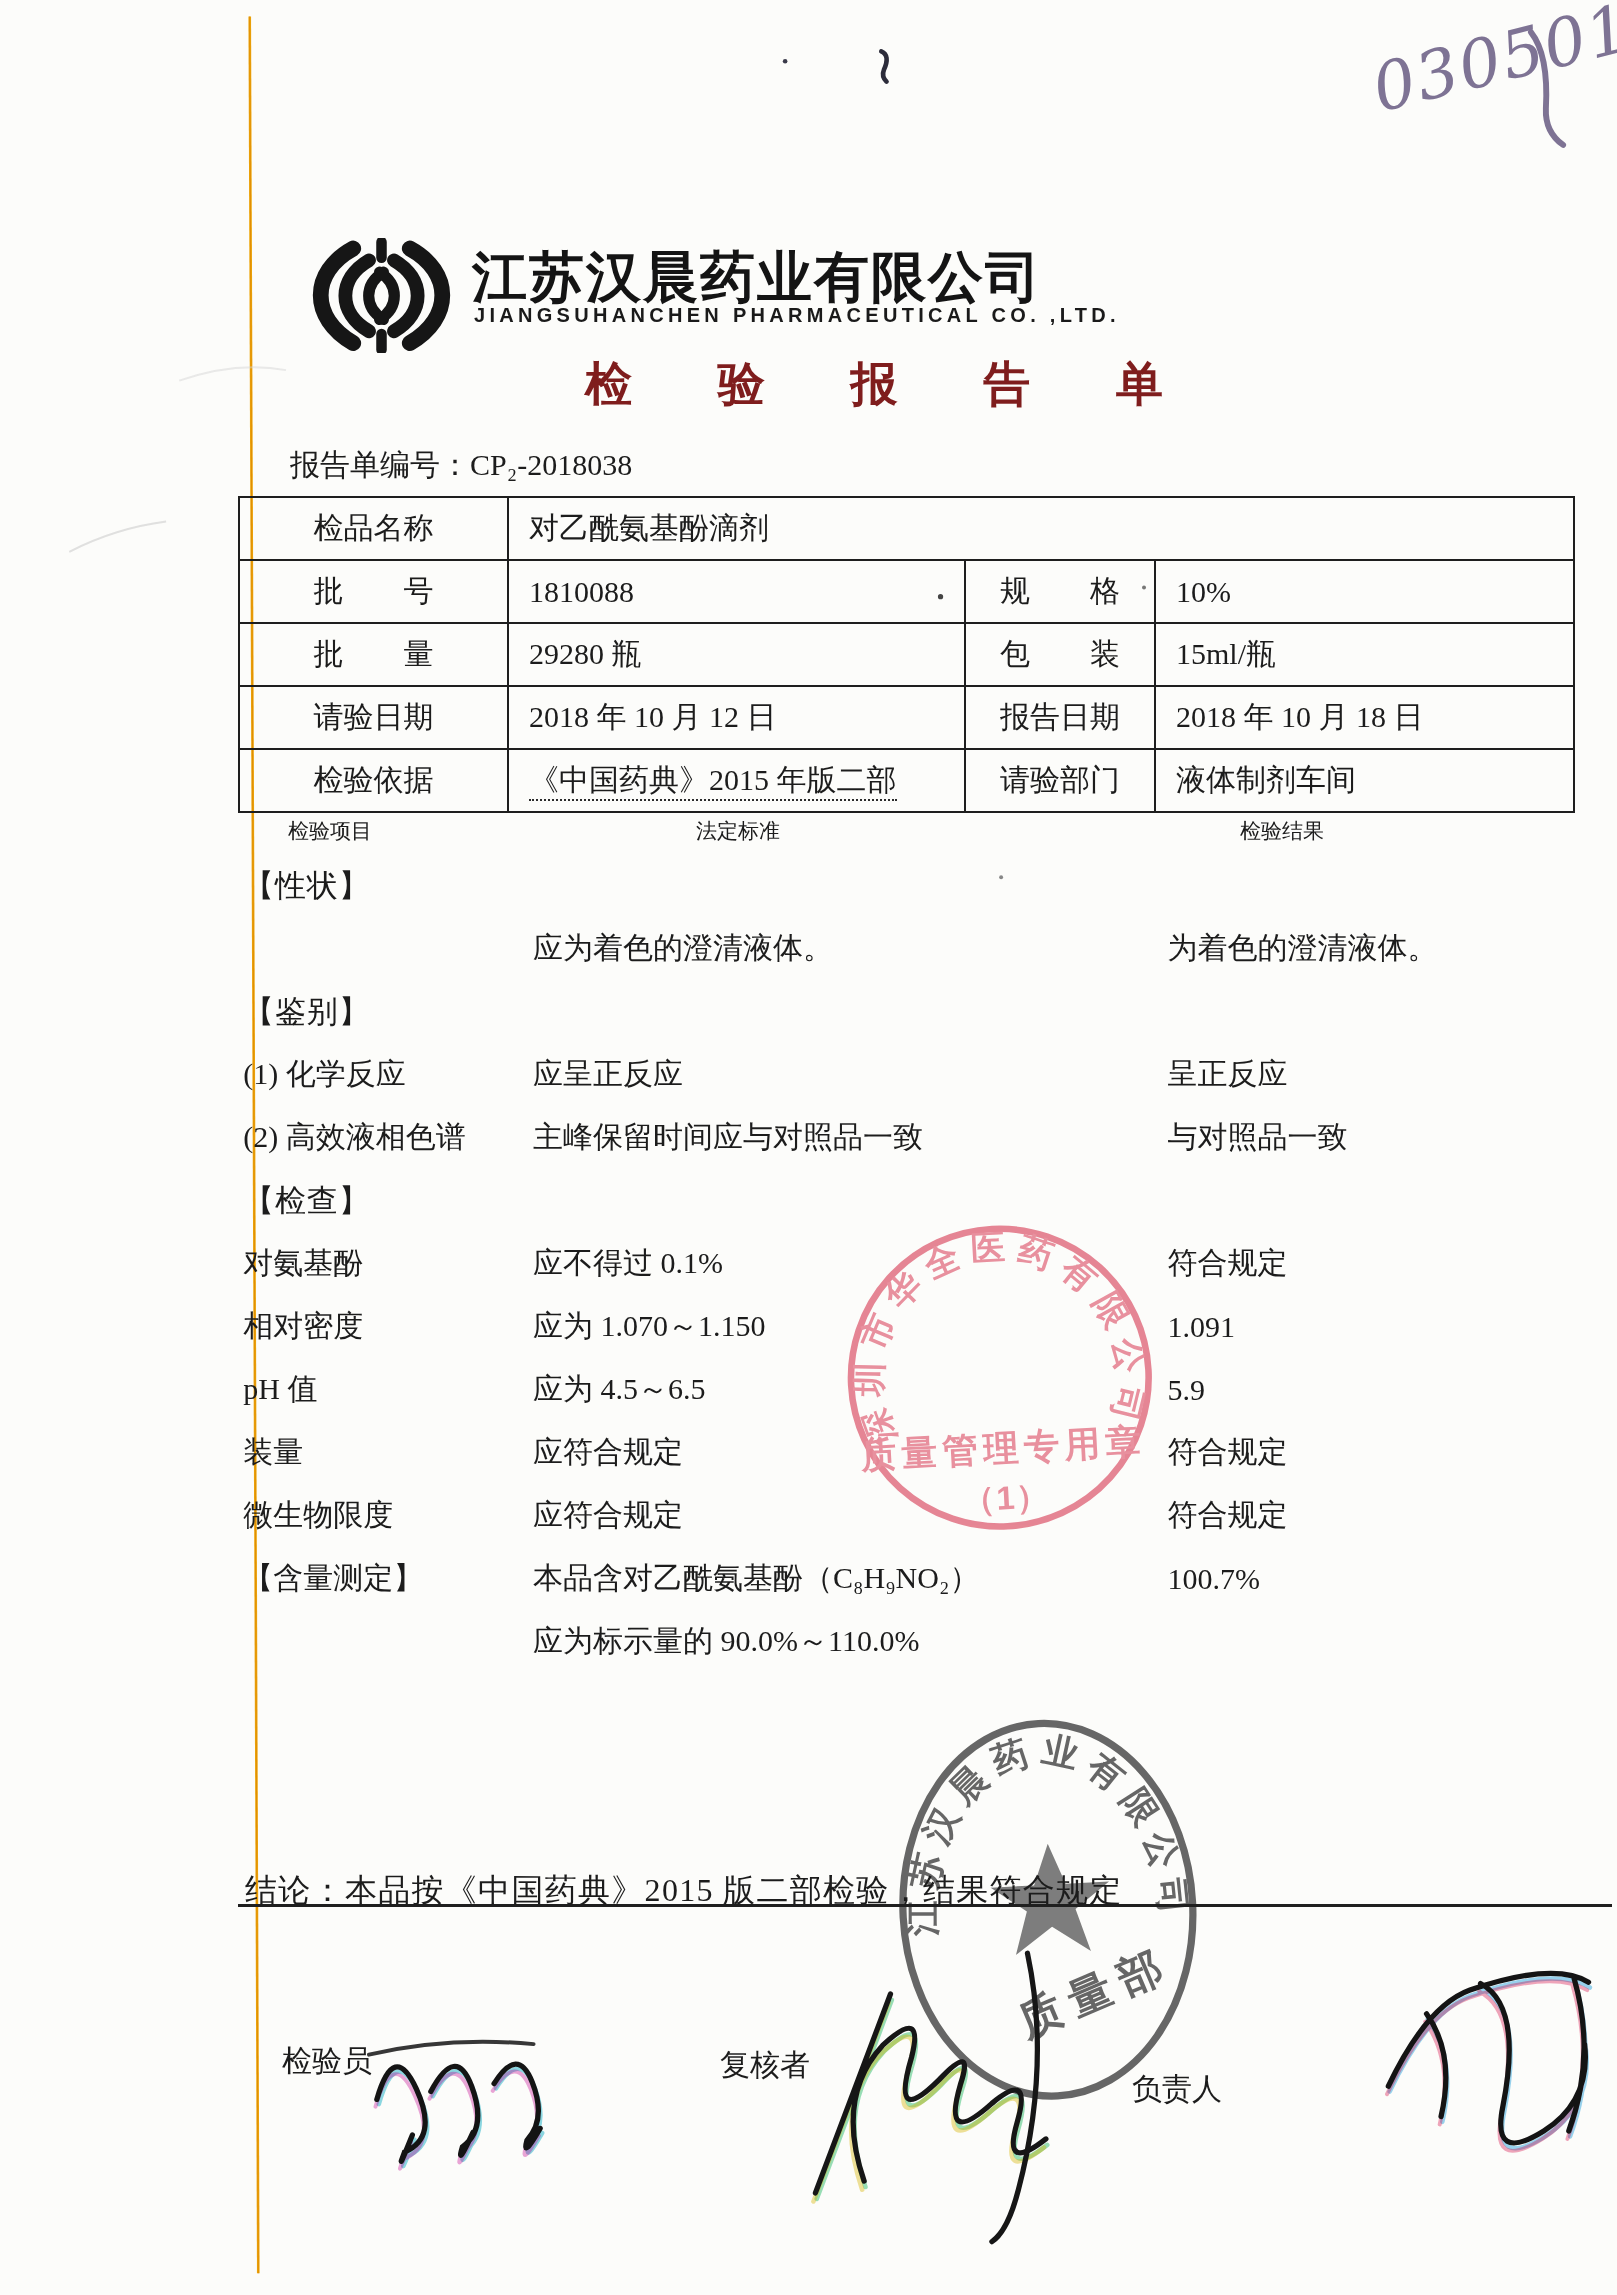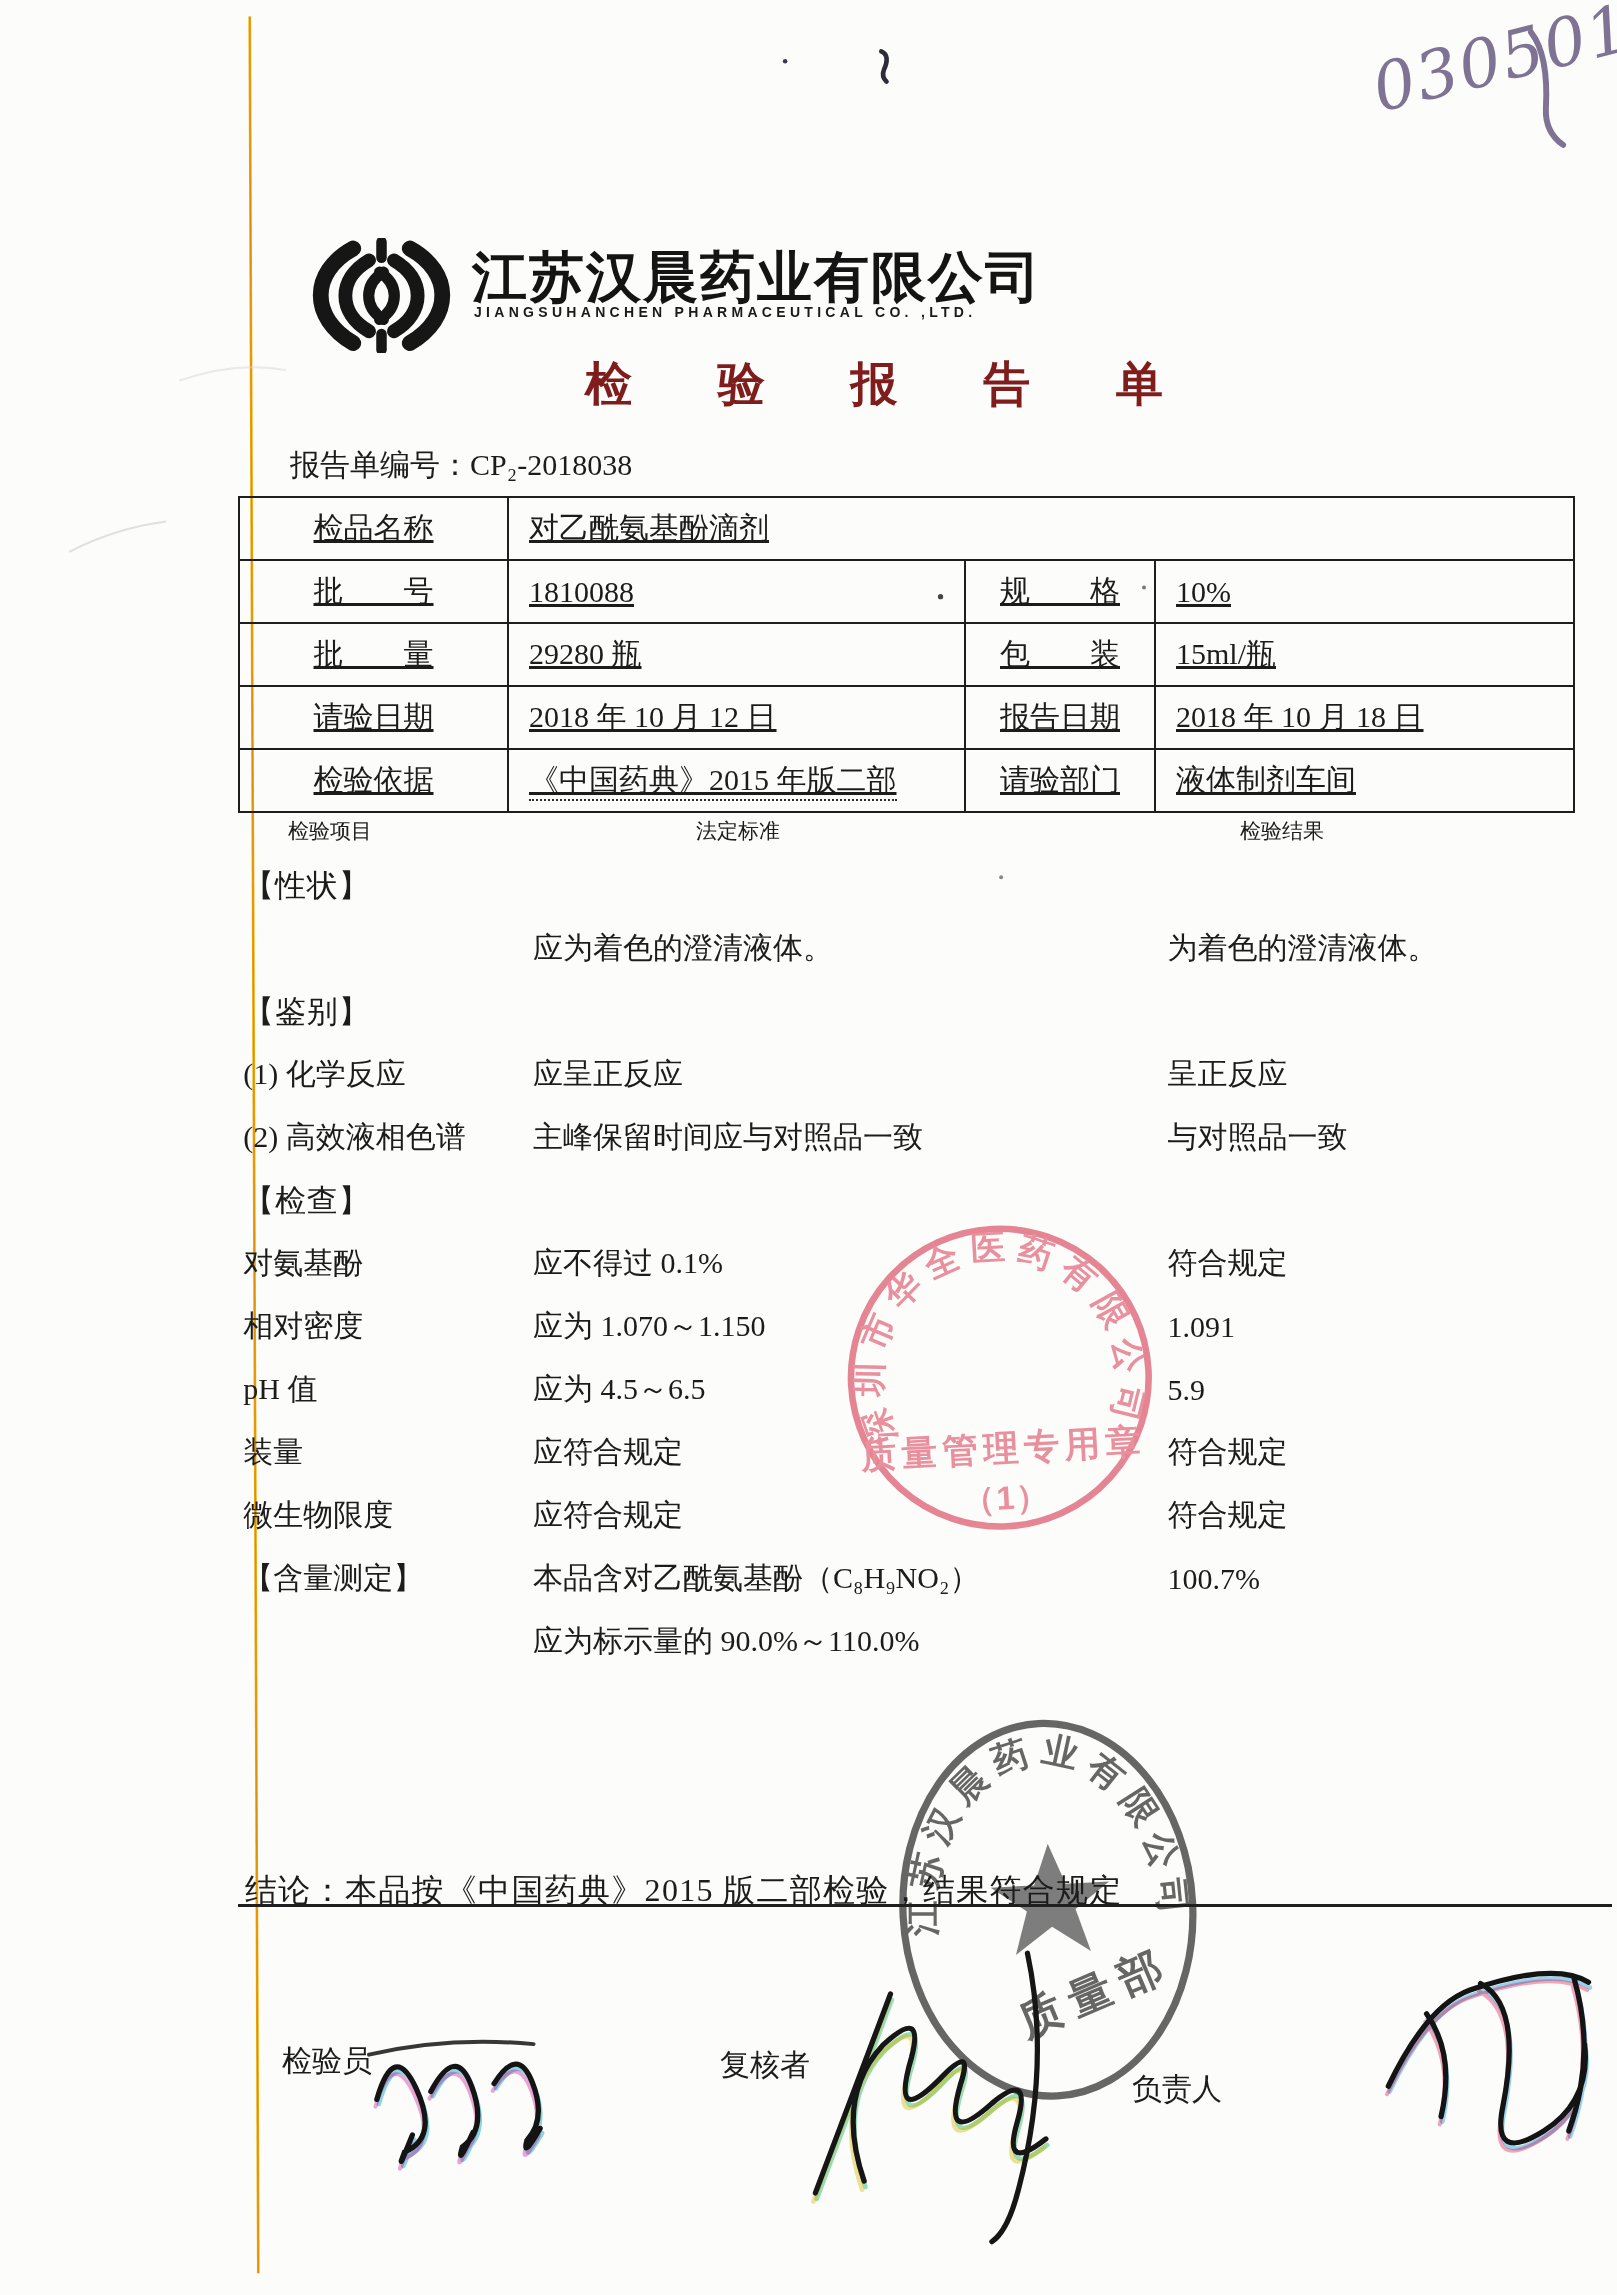--- a/index.html
+++ b/index.html
@@ -12,29 +12,29 @@
   .abs{position:absolute;}
 
   
   .logo-wrap{left:295px;top:238px;width:725px;height:119px;}
   .logo-icon{position:absolute;left:0;top:0;}
   .company-cn{position:absolute;left:177px;top:2.6px;
     font-family:"Liberation Sans","DejaVu Sans",sans-serif;
     font-weight:bold;font-size:55px;letter-spacing:2px;color:#141414;white-space:nowrap;}
   .company-en{position:absolute;left:179px;top:66px;
     font-family:"Liberation Sans","DejaVu Sans",sans-serif;
-    font-weight:bold;font-size:14px;letter-spacing:4.3px;color:#1a1a1a;white-space:nowrap;}
+    font-weight:bold;font-size:20px;letter-spacing:4.3px;color:#1a1a1a;white-space:nowrap;}
   .doc-title{left:585px;top:353px;font-size:47px;font-weight:bold;
     letter-spacing:37px;white-space:nowrap;color:#7f1d1d;}
   .report-no{left:290px;top:445px;font-size:30px;white-space:nowrap;}
   .report-no .val{font-family:"Liberation Serif","DejaVu Serif",serif;}
 
   
   table.info{left:238px;top:496px;width:1334px;position:absolute;
-    border-collapse:collapse;table-layout:fixed;text-decoration:underline;}
+    border-collapse:collapse;table-layout:fixed;}
   table.info td{border:2px solid #1e1e1e;font-size:30px;height:59px;
     overflow:hidden;white-space:nowrap;}
   table.info td.lbl{text-align:center;}
   table.info td.val{padding-left:20px;}
   .dotted-u{border-bottom:2.6px dotted #2b2b2b;padding-bottom:3.3px;}
 
   
   .res-head{left:238px;top:817px;width:1334px;display:grid;
     grid-template-columns:295px 628px 411px;font-size:21px;}
   .res-head .c1{padding-left:50px;}

